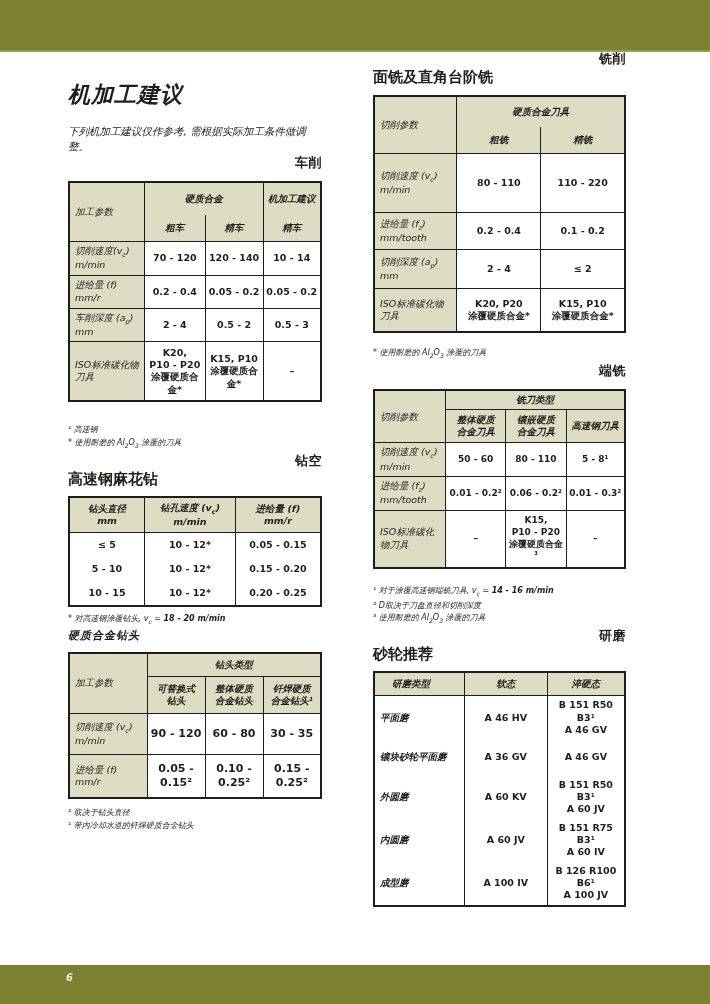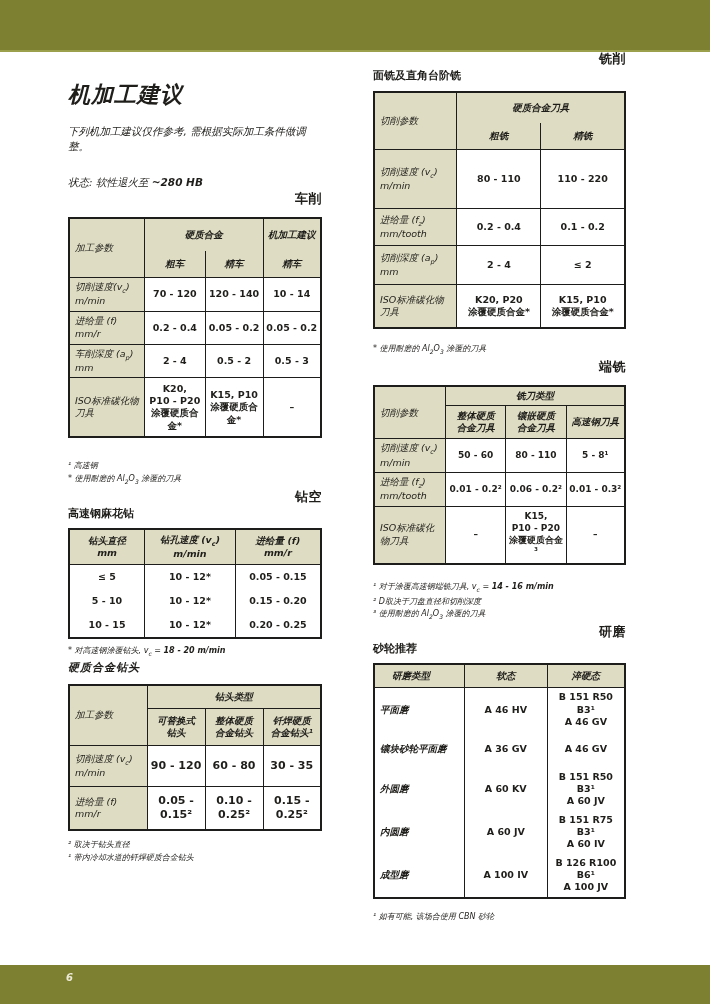--- a/index.html
+++ b/index.html
@@ -12,21 +12,21 @@
   .pnum{position:absolute;left:66px;top:7px;color:#ece9d6;font-size:10px;font-weight:bold;font-style:italic;}
   .col{position:absolute;top:50px;}
   .col-left{left:68px;width:254px;}
   .col-right{left:373px;width:253px;}
 
   .title{font-size:22px;font-weight:bold;font-style:italic;margin:30px 0 0 0;letter-spacing:1px;}
   .intro{font-style:italic;font-size:10.5px;line-height:15px;margin:14px 0 0 0;}
   .cond{font-style:italic;font-size:10.5px;margin:22px 0 0 0;}
   .cond b{font-style:italic;}
   h2.sec{font-size:13px;font-weight:bold;margin:0;letter-spacing:0.5px;text-align:right;}
-  h3.ssec{font-size:11px;font-weight:bold;margin:0;}
+  h3.ssec{font-size:15px;font-weight:bold;margin:0;}
   h3.cal{font-size:11px;font-weight:bold;font-style:italic;margin:0;letter-spacing:1px;}
 
   table.tbl{border-collapse:collapse;width:100%;table-layout:fixed;border:2px solid #1d1d1b;background:#fff;}
   .tbl td{border:1px solid #1d1d1b;font-size:9.5px;text-align:center;vertical-align:middle;padding:3px 2px;line-height:1.3;}
   .tbl td.lb{background:#dedcc2;text-align:left;font-style:italic;padding-left:5px;}
   .tbl td.hd{background:#dedcc2;font-style:italic;font-weight:bold;}
   .tbl td.val{font-weight:bold;}
   .tbl td.nbb{border-bottom:none;}
   .tbl td.nbt{border-top:none;}
   .tbl sub{font-size:6.5px;}
@@ -58,21 +58,20 @@
   .mt22{margin-top:22px;} .mt42{margin-top:42px;} .mt50{margin-top:50px;} .mt72{margin-top:72px;}
 </style>
 </head>
 <body>
 
 <div class="topbar"></div>
 
 <div class="col col-left">
   <h1 class="title">机加工建议</h1>
   <p class="intro">下列机加工建议仅作参考, 需根据实际加工条件做调整。</p>
-  <p class="cond"><span>状态: 软性退火至 </span><b>~280 HB</b></p>
 
   <h2 class="sec mt16">车削</h2>
   <table class="tbl t-turn mt9">
     <colgroup>
         <col style="width:30%">
         <col style="width:24%">
         <col style="width:23%">
         <col style="width:23%">
       </colgroup>
     <tbody>
@@ -308,18 +307,17 @@
       <td>A 60 JV</td>
       <td>B 151 R75 B3¹<br>A 60 IV</td>
     </tr>
     <tr class="nolines">
       <td class="gl">成型磨</td>
       <td>A 100 IV</td>
       <td>B 126 R100 B6¹<br>A 100 JV</td>
     </tr>
   </tbody>
     </table>
-  <div class="fn mt12">¹ 如有可能, 该场合使用 CBN 砂轮</div>
 </div>
 
 <div class="botbar">
   <span class="pnum">6</span>
 </div>
 
 </body></html>

